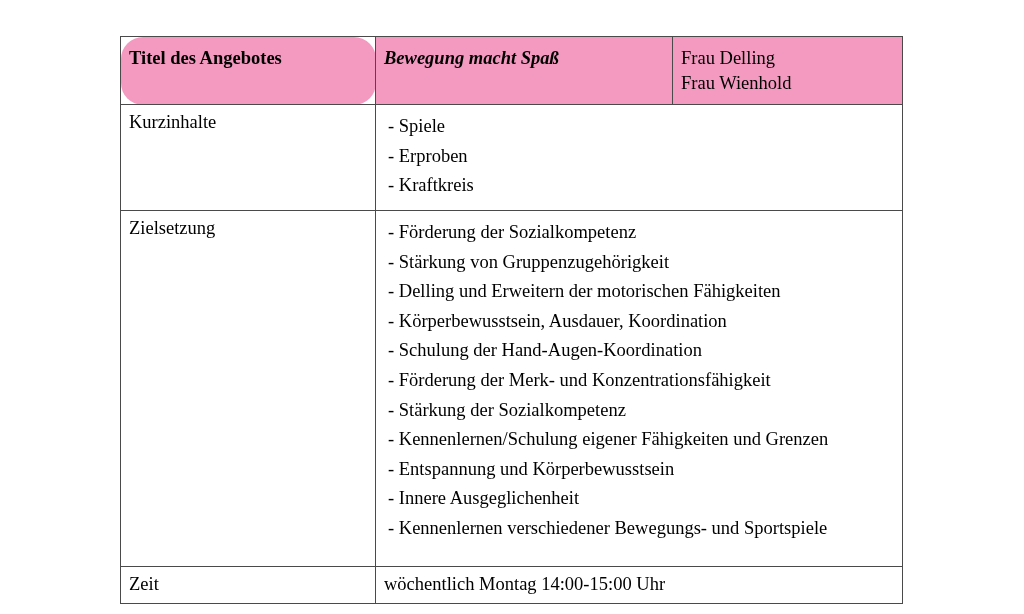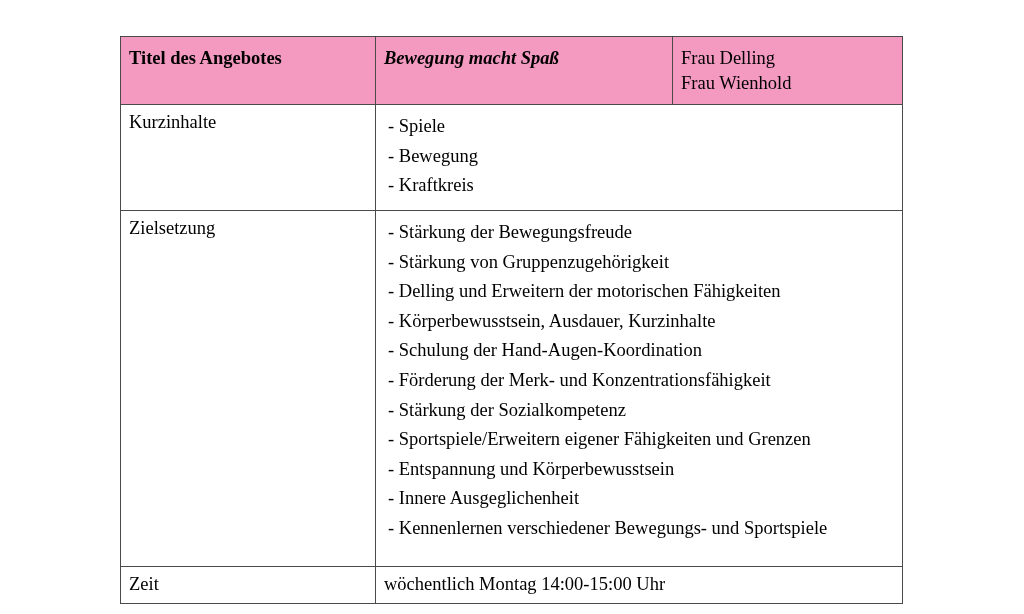--- a/index.html
+++ b/index.html
@@ -60,20 +60,21 @@
     margin: 4px;
     padding: 0 0 1px 0;
     white-space: nowrap;
     font-family: Liberation Serif, serif;
   }
   td.spanned {
     
   }
   .label-cell {
     white-space: nowrap;
+    border-radius: 22px;
   }
   .goals-cell li:last-child {
     padding-bottom: 14px;
   }
   .single-line {
     white-space: nowrap;
   }
 </style>
 </head>
 <body>
@@ -95,38 +96,38 @@
             <div>Frau Wienhold</div>
           </div>
         </td>
       </tr>
 
       <tr>
         <td class="col-label label-cell">Kurzinhalte</td>
         <td class="value-cell spanned" colspan="2">
           <ul>
             <li>- Spiele</li>
-            <li>- Bewegung</li>
+            <li>- Erproben</li>
             <li>- Kraftkreis</li>
           </ul>
         </td>
       </tr>
 
       <tr>
         <td class="col-label label-cell">Zielsetzung</td>
         <td class="value-cell spanned goals-cell" colspan="2">
           <ul>
-            <li>- Stärkung der Bewegungsfreude</li>
+            <li>- Förderung der Sozialkompetenz</li>
             <li>- Stärkung von Gruppenzugehörigkeit</li>
             <li>- Delling und Erweitern der motorischen Fähigkeiten</li>
-            <li>- Körperbewusstsein, Ausdauer, Kurzinhalte</li>
+            <li>- Körperbewusstsein, Ausdauer, Koordination</li>
             <li>- Schulung der Hand-Augen-Koordination</li>
             <li>- Förderung der Merk- und Konzentrationsfähigkeit</li>
             <li>- Stärkung der Sozialkompetenz</li>
-            <li>- Sportspiele/Erweitern eigener Fähigkeiten und Grenzen</li>
+            <li>- Kennenlernen/Schulung eigener Fähigkeiten und Grenzen</li>
             <li>- Entspannung und Körperbewusstsein</li>
             <li>- Innere Ausgeglichenheit</li>
             <li>- Kennenlernen verschiedener Bewegungs- und Sportspiele</li>
           </ul>
         </td>
       </tr>
 
 
 
       <tr>

